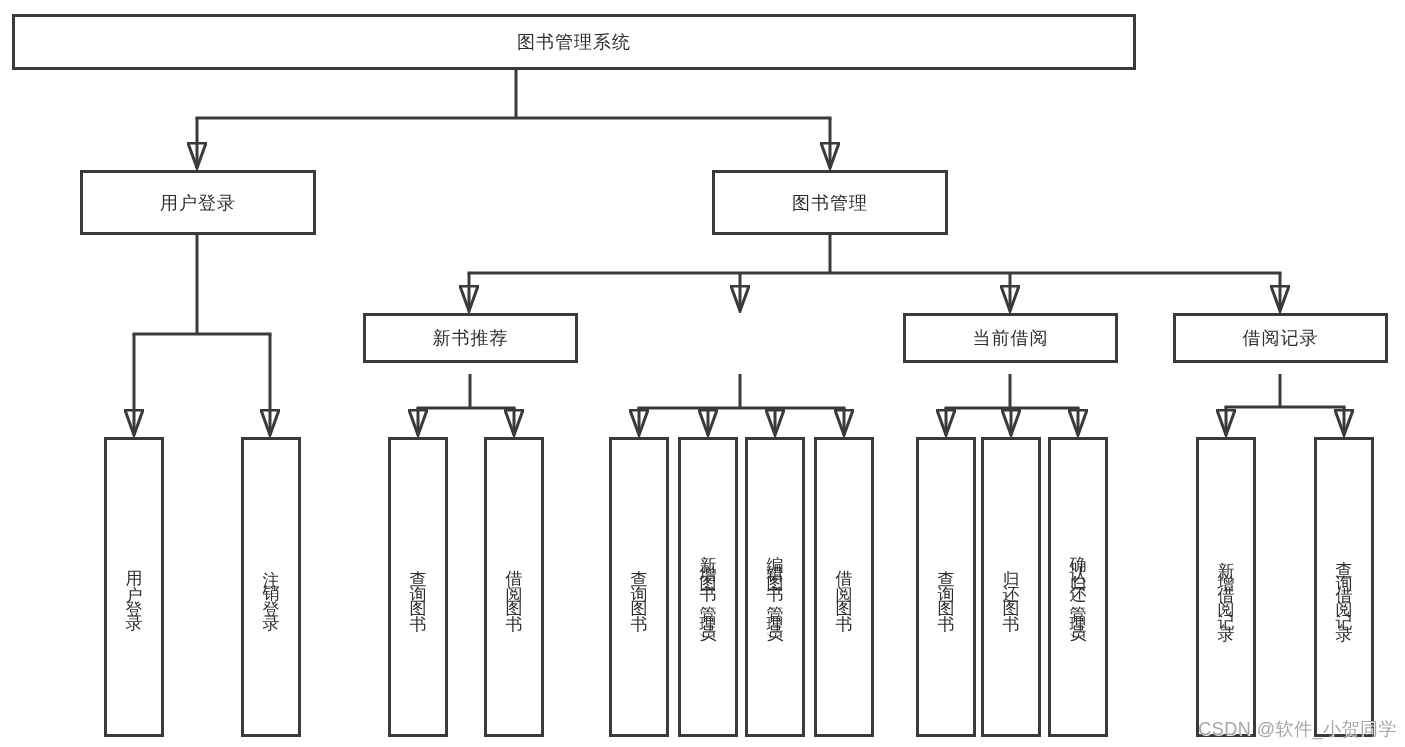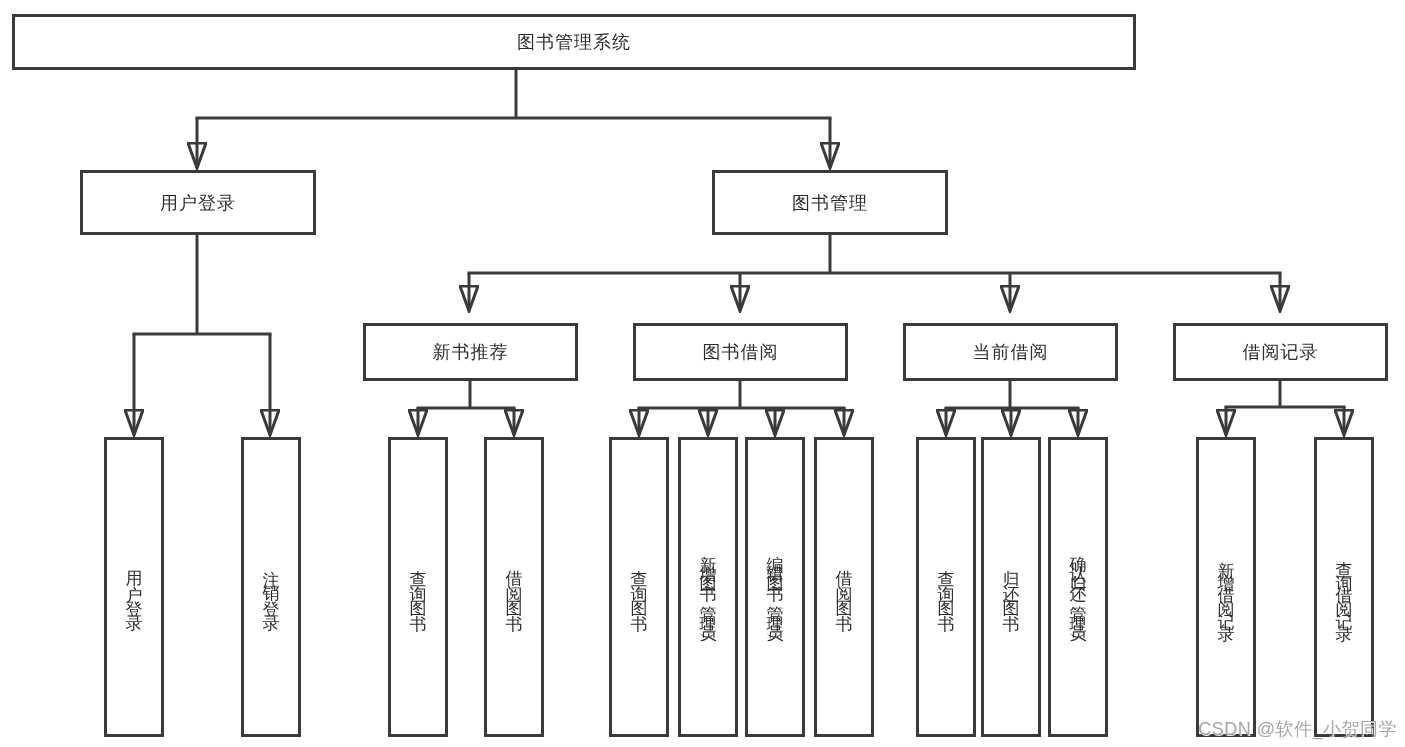--- a/index.html
+++ b/index.html
@@ -23,21 +23,21 @@
     position:absolute;
     box-sizing:border-box;
     border:3px solid var(--line);
     background:#fff;
     display:flex;align-items:center;justify-content:center;
     z-index:1;
   }
   .hbox{font-size:18px;letter-spacing:1px;}
   .root{left:12px;top:14px;width:1124px;height:56px;}
   .lvl1{height:65px;width:236px;top:170px;}
-  .lvl2{height:58px;width:215px;top:313px;margin-top:10px;}
+  .lvl2{height:50px;width:215px;top:313px;}
   .leaf{width:60px;height:300px;top:437px;font-size:17px;}
   .leaf span{
     writing-mode:vertical-rl;
     text-orientation:mixed;
     white-space:nowrap;
   }
   .v4 span{letter-spacing:15px;}
   .v6 span{letter-spacing:13px;}
   .v9 span{letter-spacing:10px;}
   .watermark{
@@ -110,23 +110,20 @@
   <div class="node hbox lvl1" style="left:80px;">
     <span>用户登录</span>
   </div>
   <div class="node hbox lvl1" style="left:712px;">
     <span>图书管理</span>
   </div>
 
   <div class="node hbox lvl2" style="left:363px;">
     <span>新书推荐</span>
   </div>
-  <div class="node hbox lvl2" style="left:633px;">
-    <span>图书借阅</span>
-  </div>
   <div class="node hbox lvl2" style="left:1173px;">
     <span>借阅记录</span>
   </div>
   <div class="node hbox lvl2" style="left:903px;">
     <span>当前借阅</span>
   </div>
 
   <div class="node leaf v4" style="left:104px;">
     <span>用户登录</span>
   </div>

